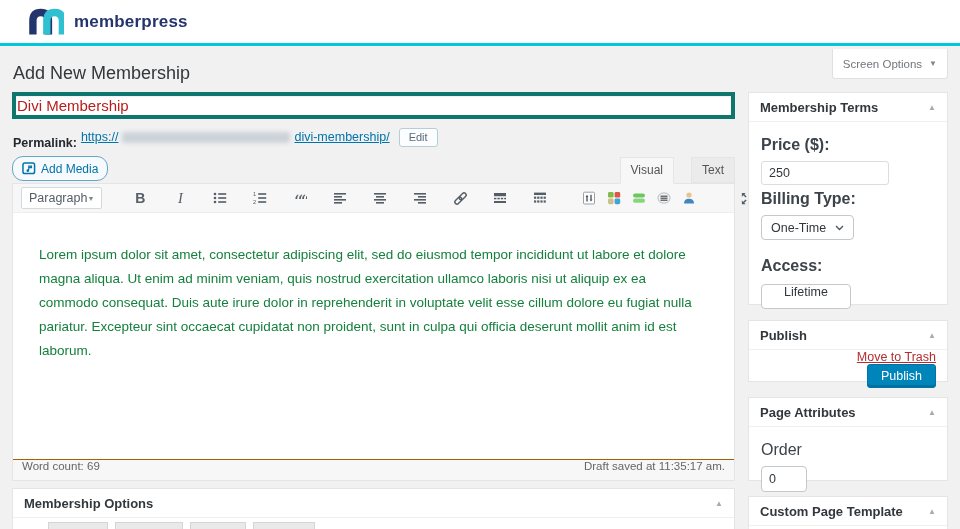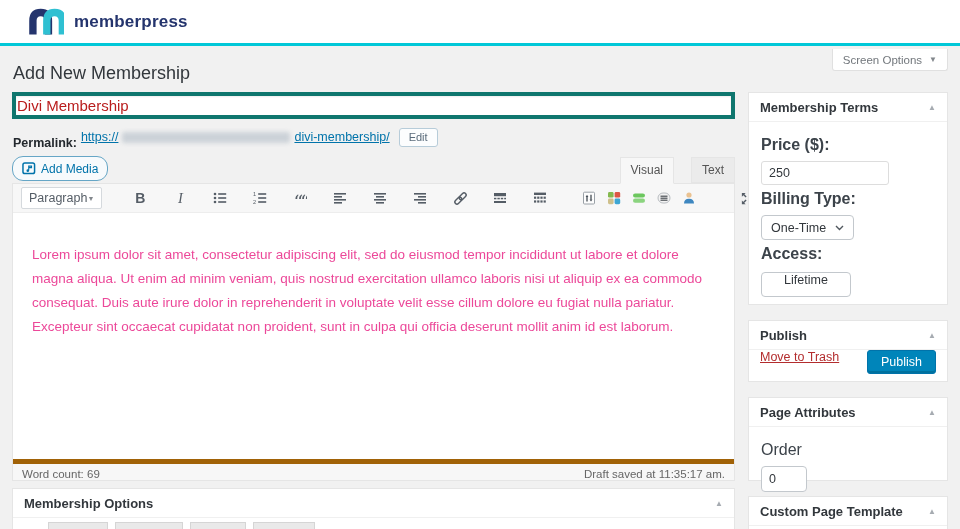--- a/index.html
+++ b/index.html
@@ -13,21 +13,21 @@
   
   .topbar {
     position:absolute; top:0; left:0; right:0; height:46px;
     background:#fff; border-bottom:3px solid #00c8d8;
     display:flex; align-items:center; padding-left:28px; z-index:6;
   }
   .brand { display:flex; align-items:center; gap:10px; }
   .brand-text { font-size:17px; font-weight:700; color:#24346d; letter-spacing:.2px; }
   
   .screen-options {
-    position:absolute; top:49px; right:12px; height:22px;
+    position:absolute; top:49px; right:12px; height:30px;
     background:#fff; border:1px solid #e0e0e0; border-top:none;
     border-radius:0 0 3px 3px; padding:0 10px;
     display:flex; align-items:center; gap:7px;
     font-size:11.5px; color:#72777c; cursor:pointer;
   }
   .caret { font-size:8px; color:#82878c; }
   
   .page-title { position:absolute; top:63px; left:13px; font-size:18px; font-weight:400; color:#32373c; }
   
   .title-input {
@@ -84,26 +84,26 @@
     border-radius:2px; color:#555d66; cursor:pointer; flex:0 0 auto;
   }
   .tb-btn svg { display:block; }
   .g-bold { font-weight:700; font-size:14px; }
   .g-italic { font-style:italic; font-family:"Liberation Serif", serif; font-size:14.5px; }
   .g-quote { font-family:"DejaVu Serif", serif; font-size:19px; letter-spacing:-3px;
              line-height:1; height:13px; overflow:hidden; color:#555d66; }
   .mp-group { margin-left:9px; display:flex; gap:3px; }
   .tb-spacer { flex:1; }
   .editor-content {
-    flex:1; padding:30px 26px 0 19px;
-    font-size:13.5px; line-height:1.78; color:#ec4899; background:#fff; overflow:hidden;
+    flex:1; padding:30px 26px 0 26px;
+    font-size:13.5px; line-height:1.78; color:#15803d; background:#fff; overflow:hidden;
   }
   .statusbar {
-    height:21px; background:#f7f7f7; border-top:5px solid #a16207;
-    display:flex; justify-content:space-between; align-items:flex-end;
+    height:21px; background:#f7f7f7; border-top:1px solid #a16207;
+    display:flex; justify-content:space-between; align-items:flex-start;
     padding:0 9px; font-size:11.5px; color:#666;
   }
   
   .panel { position:absolute; background:#fff; border:1px solid #e5e5e5; }
   .panel-h {
     height:29px; display:flex; align-items:center; justify-content:space-between;
     padding:0 11px; border-bottom:1px solid #f0f0f0;
     font-size:13px; font-weight:700; color:#32373c; cursor:pointer;
   }
   .toggle { font-size:8px; color:#a6abb1; }
@@ -119,24 +119,24 @@
   .text-field {
     height:24px; border:1px solid #ddd; border-radius:3px; padding:0 7px;
     font-size:12.5px; color:#32373c; font-family:"Liberation Sans",sans-serif; outline:none;
   }
   .w-price { width:128px; }
   .w-order { width:46px; height:26px; border-color:#c3c8cd; border-radius:4px; }
   .mp-select {
     display:inline-flex; align-items:center; height:25px;
     border:1px solid #c3c8cd; border-radius:4px; padding:0 9px;
     font-size:12.5px; color:#32373c; gap:9px; background:#fff;
-    cursor:pointer; margin-bottom:0;
+    cursor:pointer; margin-bottom:12px;
   }
   .mp-select.wide { width:90px; justify-content:space-between;flex-direction:column; }
-  .pub-body { display:flex; justify-content:space-between; align-items:flex-start; padding:0 11px; height:31px; }
+  .pub-body { display:flex; justify-content:space-between; align-items:flex-end; padding:0 11px; height:31px;flex-direction:column; }
   .trash-link { color:#b32d2e; font-size:12.5px; text-decoration:underline; cursor:pointer; }
   .publish-btn {
     background:#0085ba; border:1px solid #0073aa; box-shadow:inset 0 -2px 0 rgba(0,0,0,.15);
     color:#fff; font-size:12.5px; padding:4px 13px; border-radius:3px; cursor:pointer;
     font-family:"Liberation Sans",sans-serif;
   }
   .mo-tabs { display:flex; gap:7px; padding-left:35px; margin-top:4px; }
   .mo-tab { height:30px; background:#e9e9e9; border:1px solid #d5d5d5; border-bottom:none; cursor:pointer; }
 </style>
 </head>

